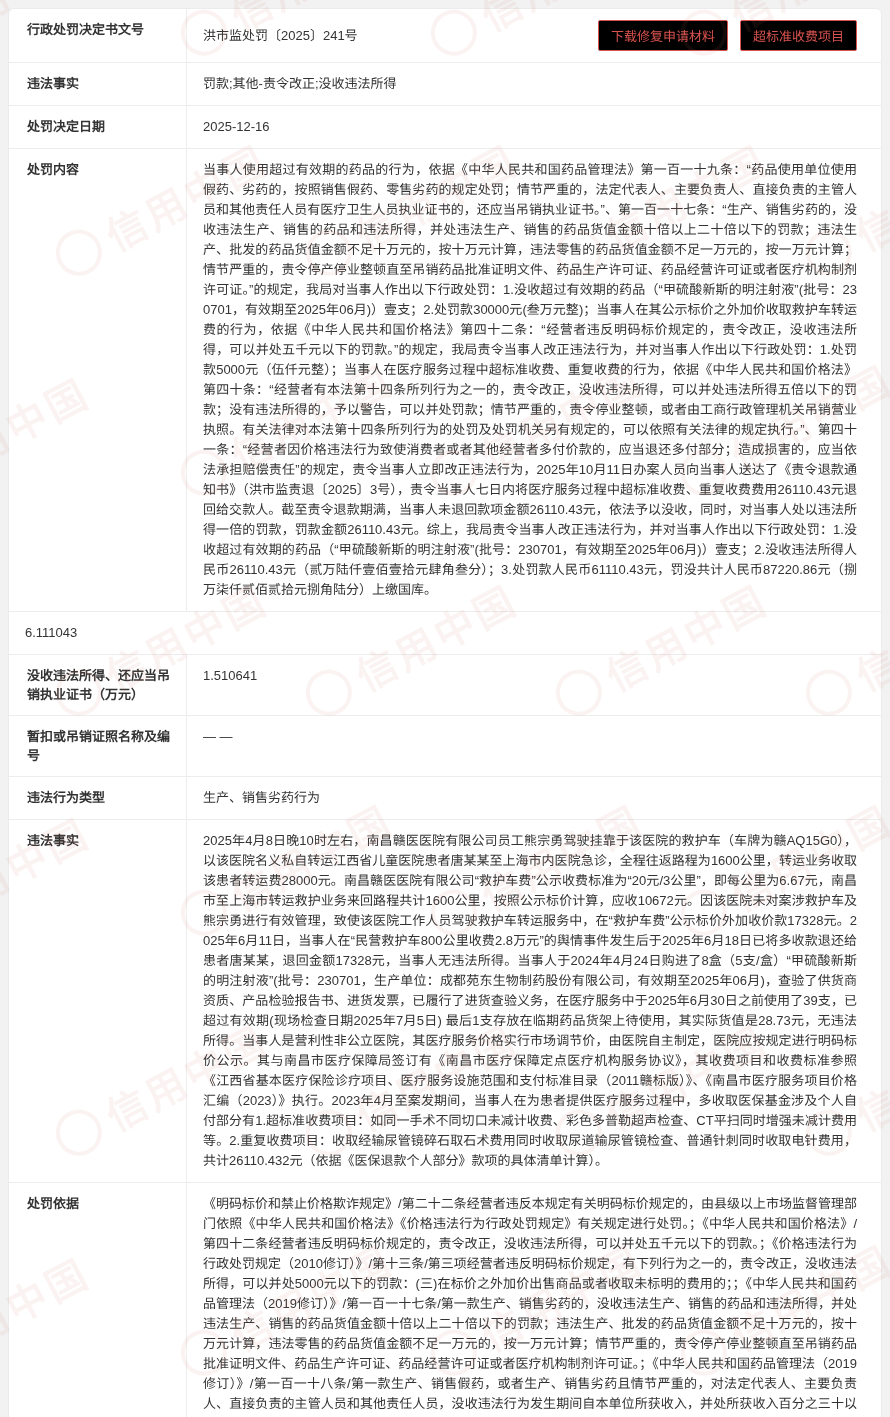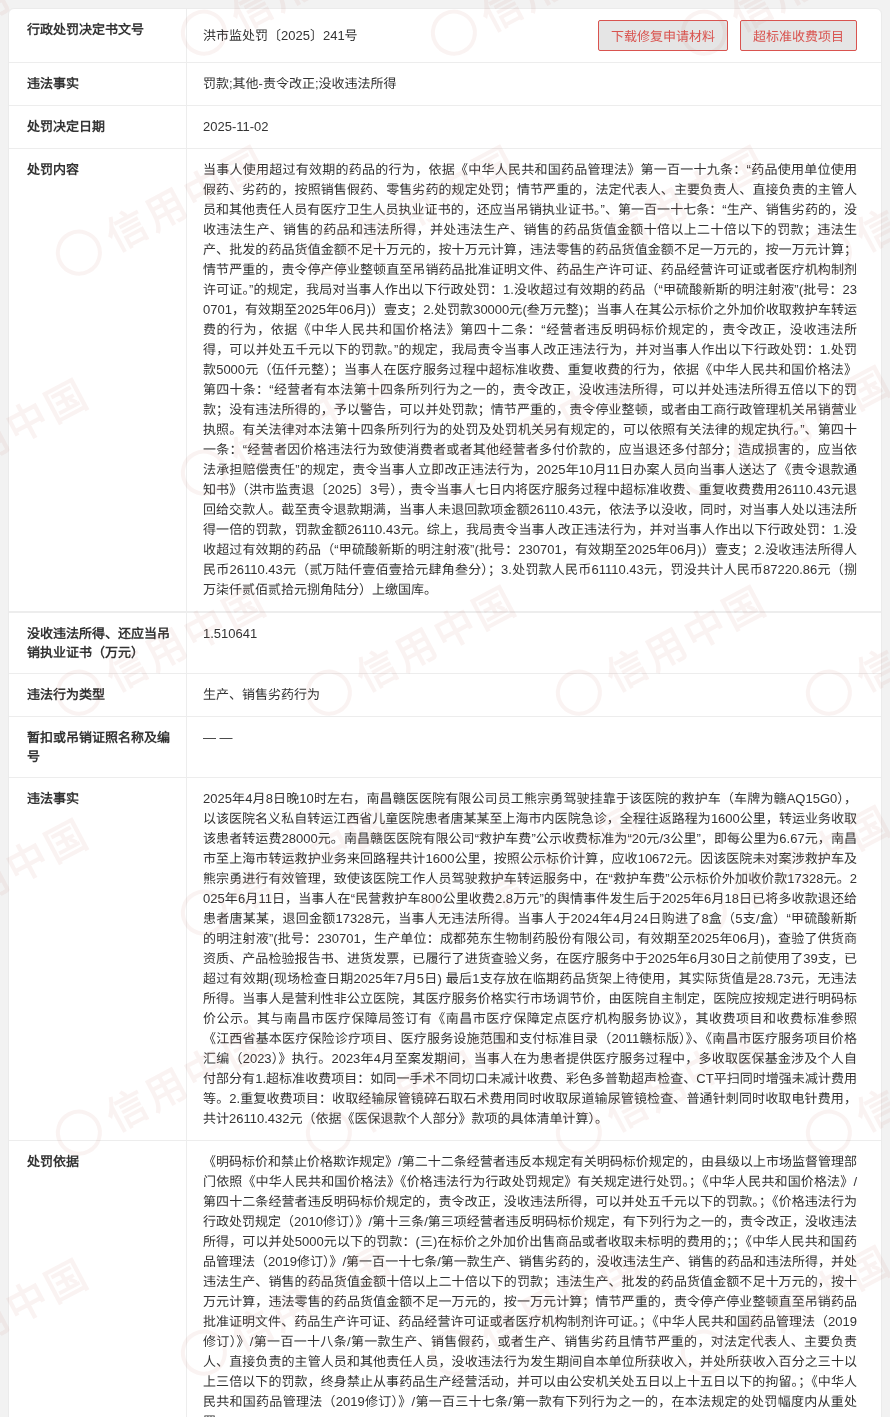--- a/index.html
+++ b/index.html
@@ -46,21 +46,21 @@
   }
   .header-value {
     display: flex;
     align-items: center;
     justify-content: space-between;
   }
   .btn-group { display: flex; flex-shrink: 0; }
   .btn {
     border: 1px solid #d9534f;
     color: #d9534f;
-    background: #e5e5e5;
+    background: #000000;
     font-size: 13px;
     font-family: inherit;
     padding: 5px 12px;
     margin-left: 12px;
     border-radius: 2px;
     cursor: pointer;
     white-space: nowrap;
   }
   
   .watermarks {
@@ -106,41 +106,42 @@
       </span>
     </div>
   </div>
 
   <div class="row">
     <div class="cell label">违法事实</div>
     <div class="cell value">罚款;其他-责令改正;没收违法所得</div>
   </div>
   <div class="row">
     <div class="cell label">处罚决定日期</div>
-    <div class="cell value">2025-11-02</div>
+    <div class="cell value">2025-12-16</div>
   </div>
   <div class="row">
     <div class="cell label">处罚内容</div>
     <div class="cell value">当事人使用超过有效期的药品的行为，依据《中华人民共和国药品管理法》第一百一十九条：“药品使用单位使用假药、劣药的，按照销售假药、零售劣药的规定处罚；情节严重的，法定代表人、主要负责人、直接负责的主管人员和其他责任人员有医疗卫生人员执业证书的，还应当吊销执业证书。”、第一百一十七条：“生产、销售劣药的，没收违法生产、销售的药品和违法所得，并处违法生产、销售的药品货值金额十倍以上二十倍以下的罚款；违法生产、批发的药品货值金额不足十万元的，按十万元计算，违法零售的药品货值金额不足一万元的，按一万元计算；情节严重的，责令停产停业整顿直至吊销药品批准证明文件、药品生产许可证、药品经营许可证或者医疗机构制剂许可证。”的规定，我局对当事人作出以下行政处罚：1.没收超过有效期的药品（“甲硫酸新斯的明注射液”(批号：230701，有效期至2025年06月)）壹支；2.处罚款30000元(叁万元整)；当事人在其公示标价之外加价收取救护车转运费的行为，依据《中华人民共和国价格法》第四十二条：“经营者违反明码标价规定的，责令改正，没收违法所得，可以并处五千元以下的罚款。”的规定，我局责令当事人改正违法行为，并对当事人作出以下行政处罚：1.处罚款5000元（伍仟元整）；当事人在医疗服务过程中超标准收费、重复收费的行为，依据《中华人民共和国价格法》第四十条：“经营者有本法第十四条所列行为之一的，责令改正，没收违法所得，可以并处违法所得五倍以下的罚款；没有违法所得的，予以警告，可以并处罚款；情节严重的，责令停业整顿，或者由工商行政管理机关吊销营业执照。有关法律对本法第十四条所列行为的处罚及处罚机关另有规定的，可以依照有关法律的规定执行。”、第四十一条：“经营者因价格违法行为致使消费者或者其他经营者多付价款的，应当退还多付部分；造成损害的，应当依法承担赔偿责任”的规定，责令当事人立即改正违法行为，2025年10月11日办案人员向当事人送达了《责令退款通知书》（洪市监责退〔2025〕3号），责令当事人七日内将医疗服务过程中超标准收费、重复收费费用26110.43元退回给交款人。截至责令退款期满，当事人未退回款项金额26110.43元，依法予以没收，同时，对当事人处以违法所得一倍的罚款，罚款金额26110.43元。综上，我局责令当事人改正违法行为，并对当事人作出以下行政处罚：1.没收超过有效期的药品（“甲硫酸新斯的明注射液”(批号：230701，有效期至2025年06月)）壹支；2.没收违法所得人民币26110.43元（贰万陆仟壹佰壹拾元肆角叁分）；3.处罚款人民币61110.43元，罚没共计人民币87220.86元（捌万柒仟贰佰贰拾元捌角陆分）上缴国库。</div>
   </div>
   <div class="row">
+    <div class="cell value">6.111043</div>
   </div>
   <div class="row">
     <div class="cell label">没收违法所得、还应当吊销执业证书（万元）</div>
     <div class="cell value">1.510641</div>
   </div>
   <div class="row">
+    <div class="cell label">暂扣或吊销证照名称及编号</div>
+    <div class="cell value">— —</div>
+  </div>
+  <div class="row">
     <div class="cell label">违法行为类型</div>
     <div class="cell value">生产、销售劣药行为</div>
   </div>
   <div class="row">
-    <div class="cell label">暂扣或吊销证照名称及编号</div>
-    <div class="cell value">— —</div>
-  </div>
-  <div class="row">
     <div class="cell label">违法事实</div>
     <div class="cell value">2025年4月8日晚10时左右，南昌赣医医院有限公司员工熊宗勇驾驶挂靠于该医院的救护车（车牌为赣AQ15G0），以该医院名义私自转运江西省儿童医院患者唐某某至上海市内医院急诊，全程往返路程为1600公里，转运业务收取该患者转运费28000元。南昌赣医医院有限公司“救护车费”公示收费标准为“20元/3公里”，即每公里为6.67元，南昌市至上海市转运救护业务来回路程共计1600公里，按照公示标价计算，应收10672元。因该医院未对案涉救护车及熊宗勇进行有效管理，致使该医院工作人员驾驶救护车转运服务中，在“救护车费”公示标价外加收价款17328元。2025年6月11日，当事人在“民营救护车800公里收费2.8万元”的舆情事件发生后于2025年6月18日已将多收款退还给患者唐某某，退回金额17328元，当事人无违法所得。当事人于2024年4月24日购进了8盒（5支/盒）“甲硫酸新斯的明注射液”(批号：230701，生产单位：成都苑东生物制药股份有限公司，有效期至2025年06月)，查验了供货商资质、产品检验报告书、进货发票，已履行了进货查验义务，在医疗服务中于2025年6月30日之前使用了39支，已超过有效期(现场检查日期2025年7月5日) 最后1支存放在临期药品货架上待使用，其实际货值是28.73元，无违法所得。当事人是营利性非公立医院，其医疗服务价格实行市场调节价，由医院自主制定，医院应按规定进行明码标价公示。其与南昌市医疗保障局签订有《南昌市医疗保障定点医疗机构服务协议》，其收费项目和收费标准参照《江西省基本医疗保险诊疗项目、医疗服务设施范围和支付标准目录（2011赣标版）》、《南昌市医疗服务项目价格汇编（2023）》执行。2023年4月至案发期间，当事人在为患者提供医疗服务过程中，多收取医保基金涉及个人自付部分有1.超标准收费项目：如同一手术不同切口未减计收费、彩色多普勒超声检查、CT平扫同时增强未减计费用等。2.重复收费项目：收取经输尿管镜碎石取石术费用同时收取尿道输尿管镜检查、普通针刺同时收取电针费用，共计26110.432元（依据《医保退款个人部分》款项的具体清单计算）。</div>
   </div>
   <div class="row">
     <div class="cell label">处罚依据</div>
     <div class="cell value">《明码标价和禁止价格欺诈规定》/第二十二条经营者违反本规定有关明码标价规定的，由县级以上市场监督管理部门依照《中华人民共和国价格法》《价格违法行为行政处罚规定》有关规定进行处罚。；《中华人民共和国价格法》/第四十二条经营者违反明码标价规定的，责令改正，没收违法所得，可以并处五千元以下的罚款。；《价格违法行为行政处罚规定（2010修订）》/第十三条/第三项经营者违反明码标价规定，有下列行为之一的，责令改正，没收违法所得，可以并处5000元以下的罚款：(三)在标价之外加价出售商品或者收取未标明的费用的；；《中华人民共和国药品管理法（2019修订）》/第一百一十七条/第一款生产、销售劣药的，没收违法生产、销售的药品和违法所得，并处违法生产、销售的药品货值金额十倍以上二十倍以下的罚款；违法生产、批发的药品货值金额不足十万元的，按十万元计算，违法零售的药品货值金额不足一万元的，按一万元计算；情节严重的，责令停产停业整顿直至吊销药品批准证明文件、药品生产许可证、药品经营许可证或者医疗机构制剂许可证。；《中华人民共和国药品管理法（2019修订）》/第一百一十八条/第一款生产、销售假药，或者生产、销售劣药且情节严重的，对法定代表人、主要负责人、直接负责的主管人员和其他责任人员，没收违法行为发生期间自本单位所获收入，并处所获收入百分之三十以上三倍以下的罚款，终身禁止从事药品生产经营活动，并可以由公安机关处五日以上十五日以下的拘留。；《中华人民共和国药品管理法（2019修订）》/第一百三十七条/第一款有下列行为之一的，在本法规定的处罚幅度内从重处罚：</div>
   </div>
 
 </div>
 

